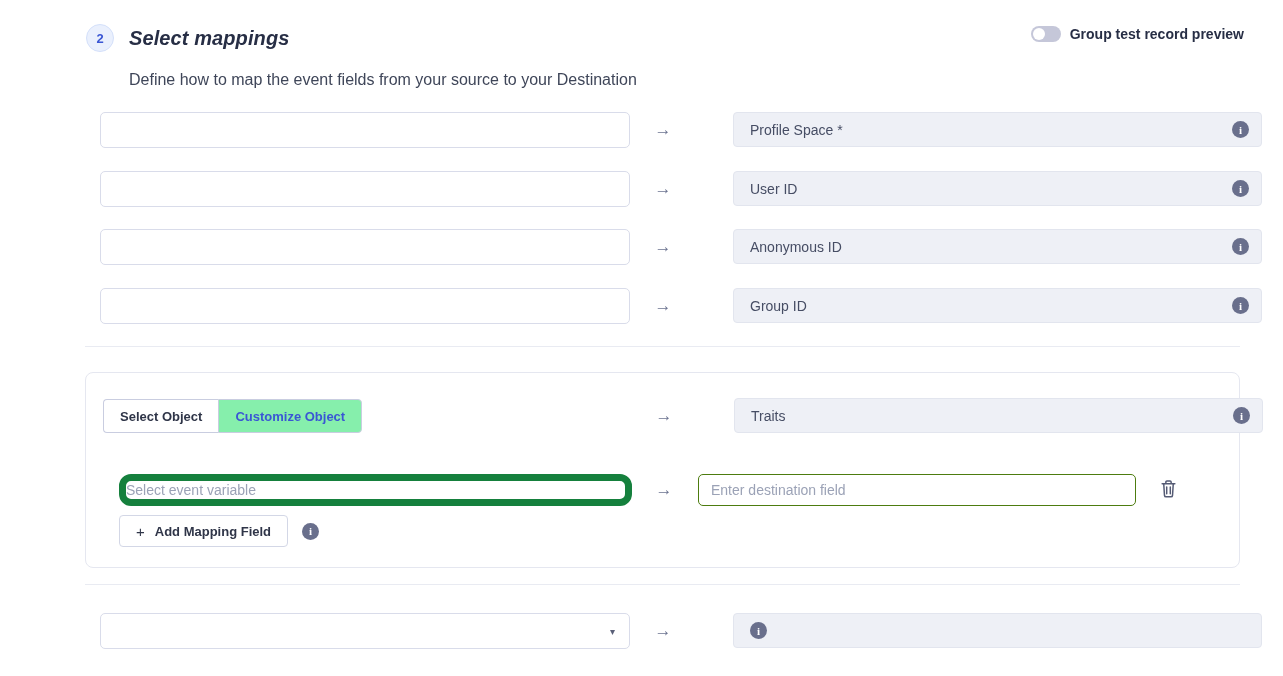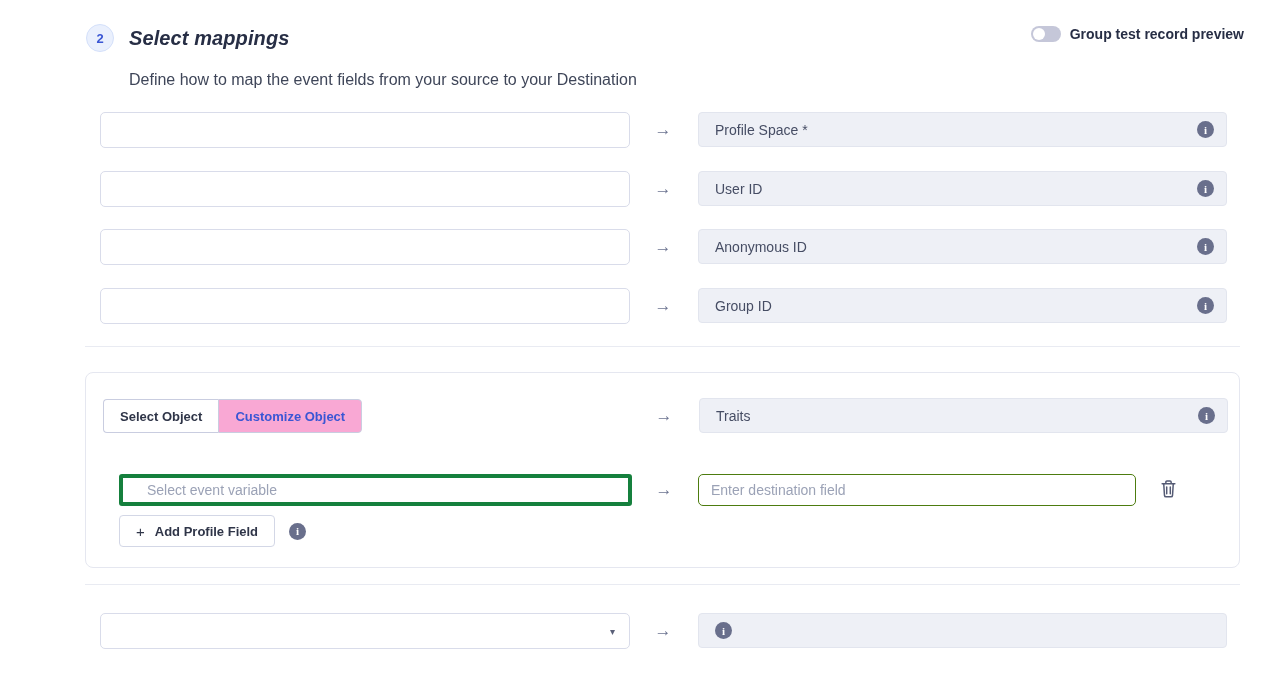--- a/index.html
+++ b/index.html
@@ -86,28 +86,28 @@
     position: absolute; left: 17px; top: 26px; display: flex; height: 34px;
   }
   .seg-btn {
     height: 34px; padding: 8px 16px; display: flex; align-items: center;
     font-size: 13px; font-weight: 700; cursor: pointer;
     border: 1px solid #c9cde0; background: #ffffff; color: #2f3548;
     font-family: "Liberation Sans", sans-serif;
   }
   .seg-btn:first-child { border-radius: 4px 0 0 4px; border-right: none; }
   .seg-btn:last-child { border-radius: 0 4px 4px 0; }
-  .seg-btn.selected { background: #f9a8d4; color: #3a56d4; border-color: #c9cde0; }
+  .seg-btn.selected { background: #86efac; color: #3a56d4; border-color: #c9cde0; }
   .traits-box .arrow-cell { left: 561px; }
   .traits-box .dest-field { left: 613px; align-items: center; }
   .inner-src-input {
     position: absolute; left: 33px; top: 101px; width: 513px; height: 32px;
-    border: 4px solid #15803d; border-radius: 3px; background: #ffffff;
-    font-family: "Liberation Sans", sans-serif;
-    font-size: 14px; color: #3f4659; padding: 0 24px; outline: none;
+    border: 7px solid #15803d; border-radius: 12px; background: #ffffff;
+    font-family: "Liberation Sans", sans-serif;
+    font-size: 14px; color: #3f4659; padding: 0 0; outline: none;
   }
   .inner-src-input::placeholder { color: #9ba2b6; }
   .inner-dest-input {
     position: absolute; left: 612px; top: 101px; width: 438px; height: 32px;
     border: 1px solid #4d7c0f; border-radius: 5px; background: #ffffff;
     font-family: "Liberation Sans", sans-serif;
     font-size: 14px; color: #3f4659; padding: 0 12px; outline: none;
   }
   .inner-dest-input::placeholder { color: #9ba2b6; }
   .trash-btn {
@@ -135,21 +135,21 @@
     display: flex; align-items: center; justify-content: flex-end;
     padding: 0 14px; cursor: pointer;
   }
   .caret-glyph { font-size: 10px; color: #5a6078; }
 
   .r1 { top: 112px; }
   .r2 { top: 171px; }
   .r3 { top: 229px; }
   .r4 { top: 288px; }
   .r5 { top: 613px; }
-  .dest-h { height: 35px; }
+  .dest-h { height: 35px; margin-left: 35px; }
 </style>
 </head>
 <body>
 
 <div class="page">
 
   <div class="step-badge">
     <span>2</span>
   </div>
   <div class="page-title">Select mappings</div>
@@ -214,21 +214,21 @@
         <svg width="17" height="18" viewBox="0 0 16 17" fill="none">
           <path d="M2 3.5h12M5.5 3.5V2a1 1 0 0 1 1-1h3a1 1 0 0 1 1 1v1.5M3.5 3.5l.7 11a1.5 1.5 0 0 0 1.5 1.4h4.6a1.5 1.5 0 0 0 1.5-1.4l.7-11" stroke="#545a74" stroke-width="1.4" stroke-linecap="round"></path>
           <path d="M6.3 6.5v6.5M9.7 6.5v6.5" stroke="#545a74" stroke-width="1.4" stroke-linecap="round"></path>
         </svg>
       </span>
     </button>
 
     <div class="add-field-row">
       <button class="add-field-btn">
         <span class="plus-glyph">+</span>
-        <span>Add Profile Field</span>
+        <span>Add Mapping Field</span>
       </button>
       <span class="info-icon">i</span>
     </div>
 
   </div>
 
   <div class="divider" style="top:584px"></div>
 
   <div class="select-box">
     <span></span>

